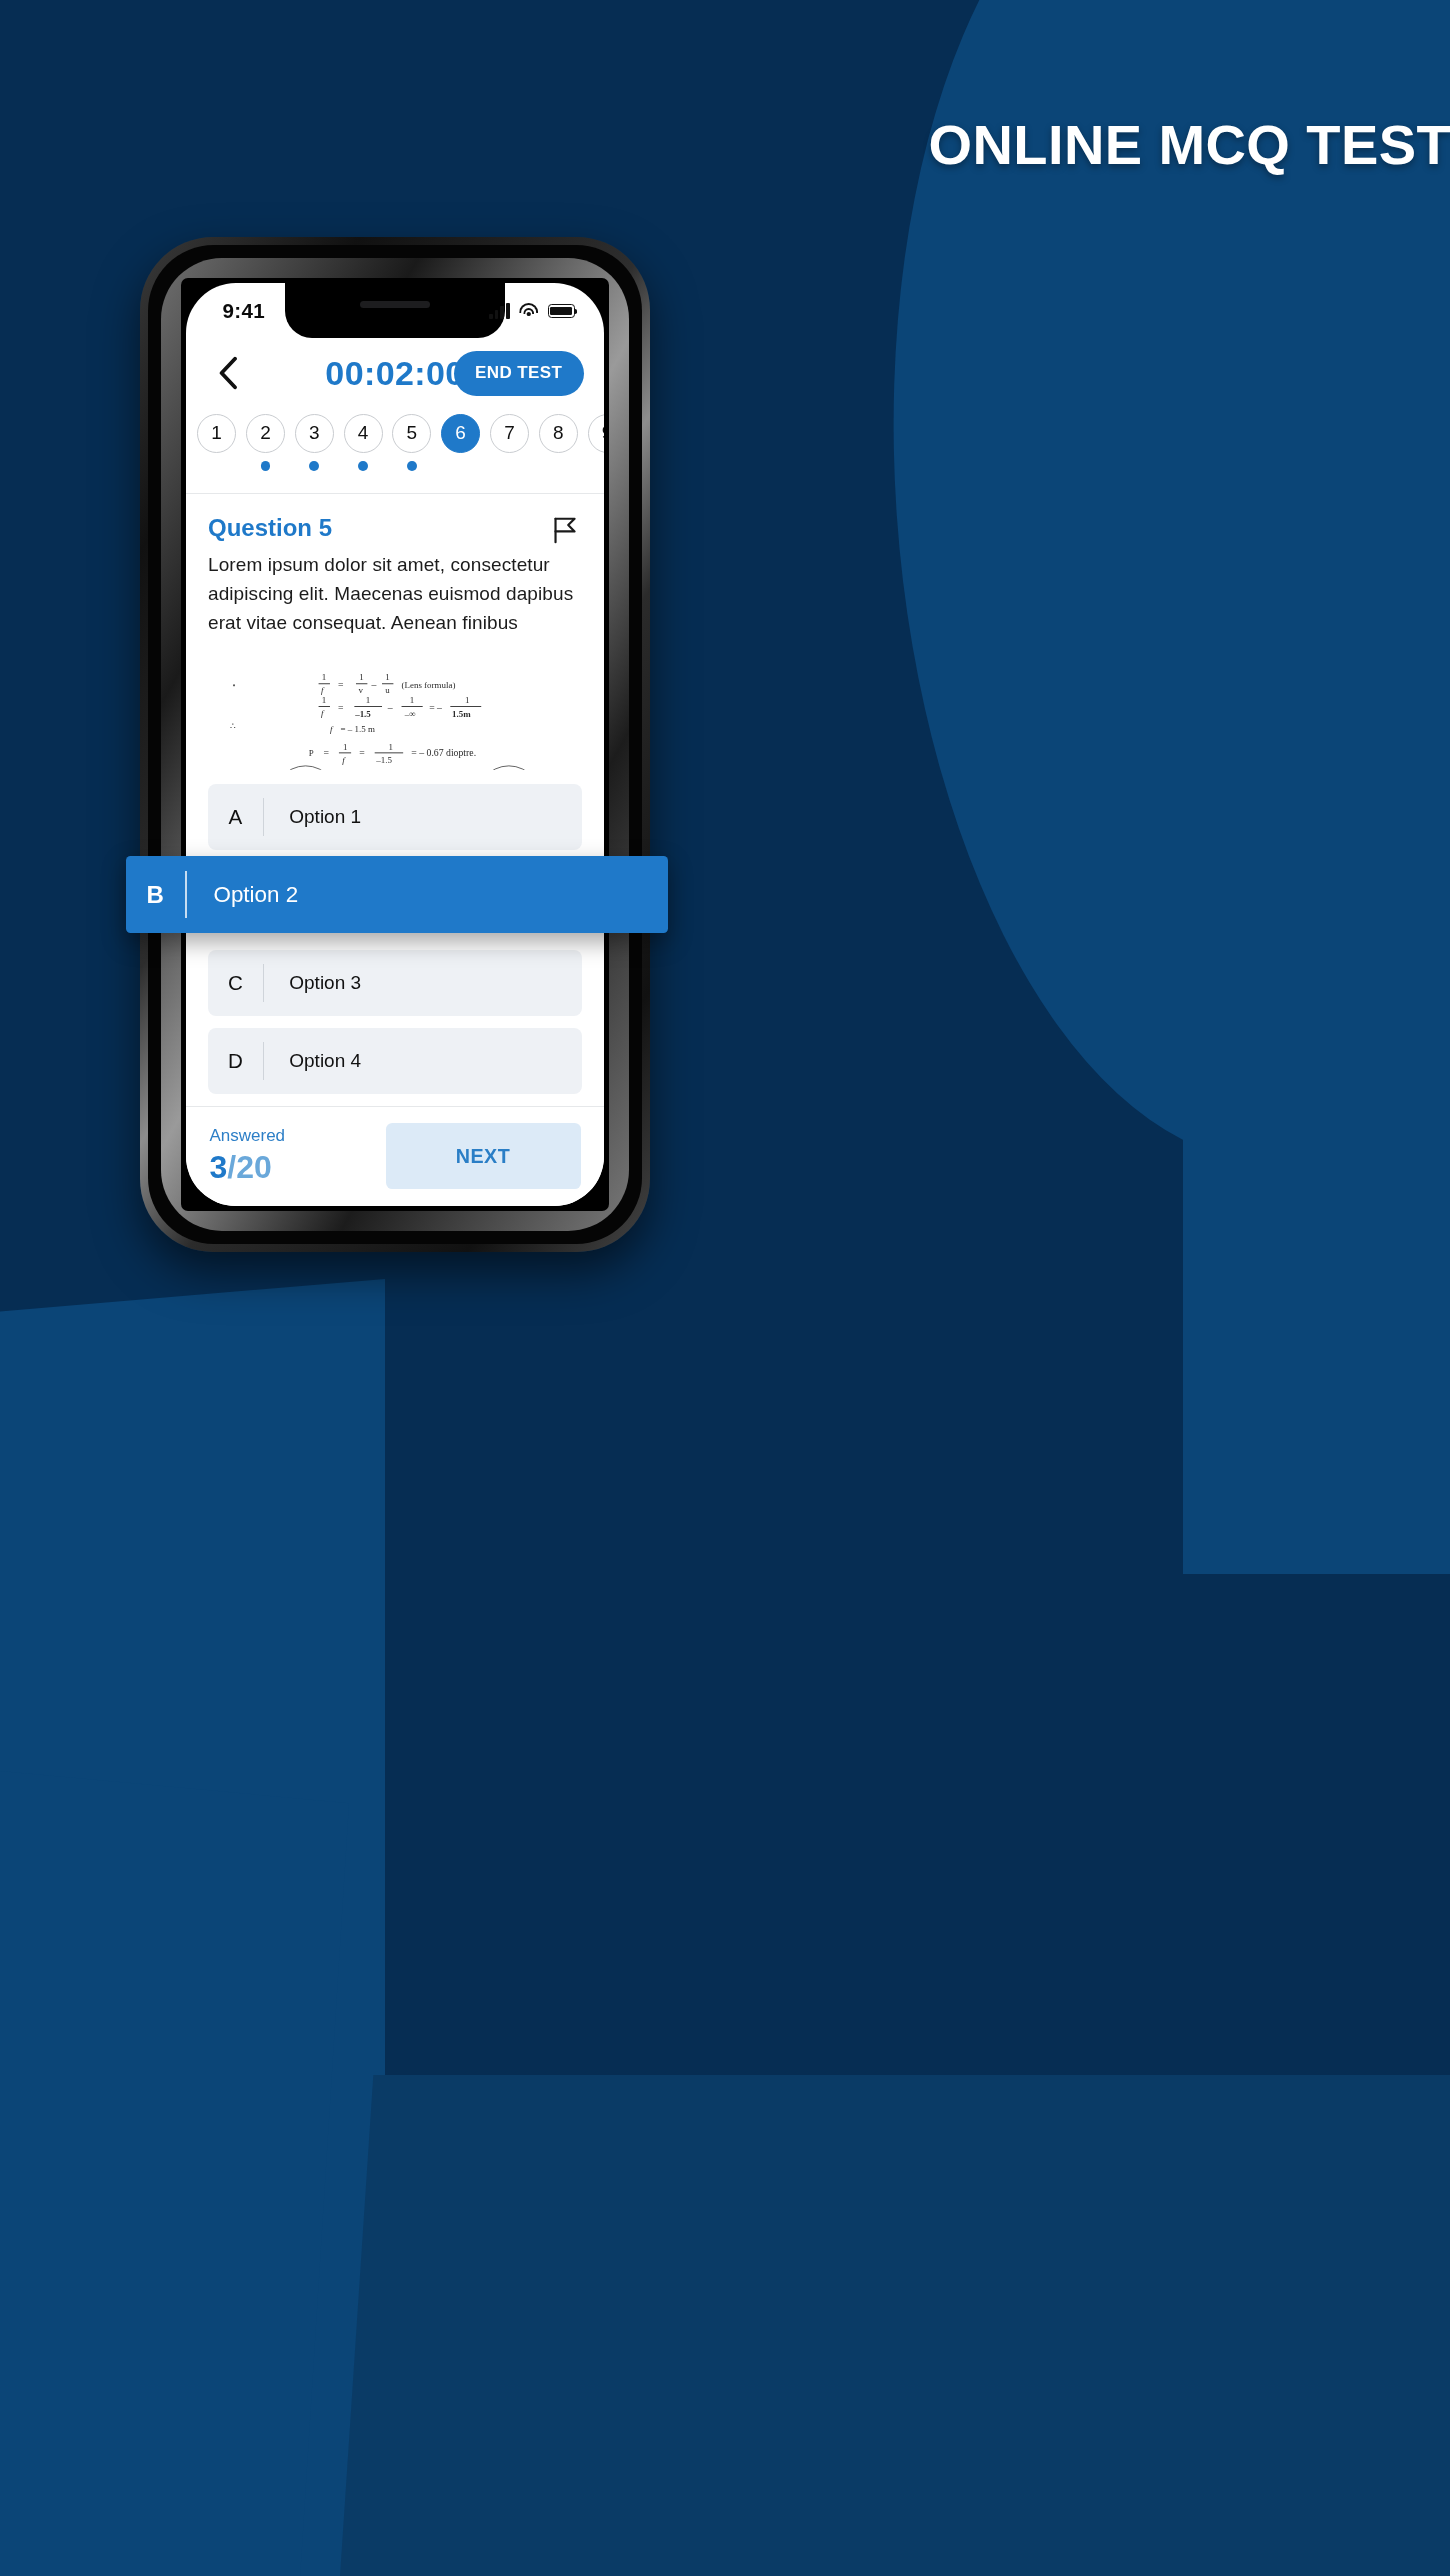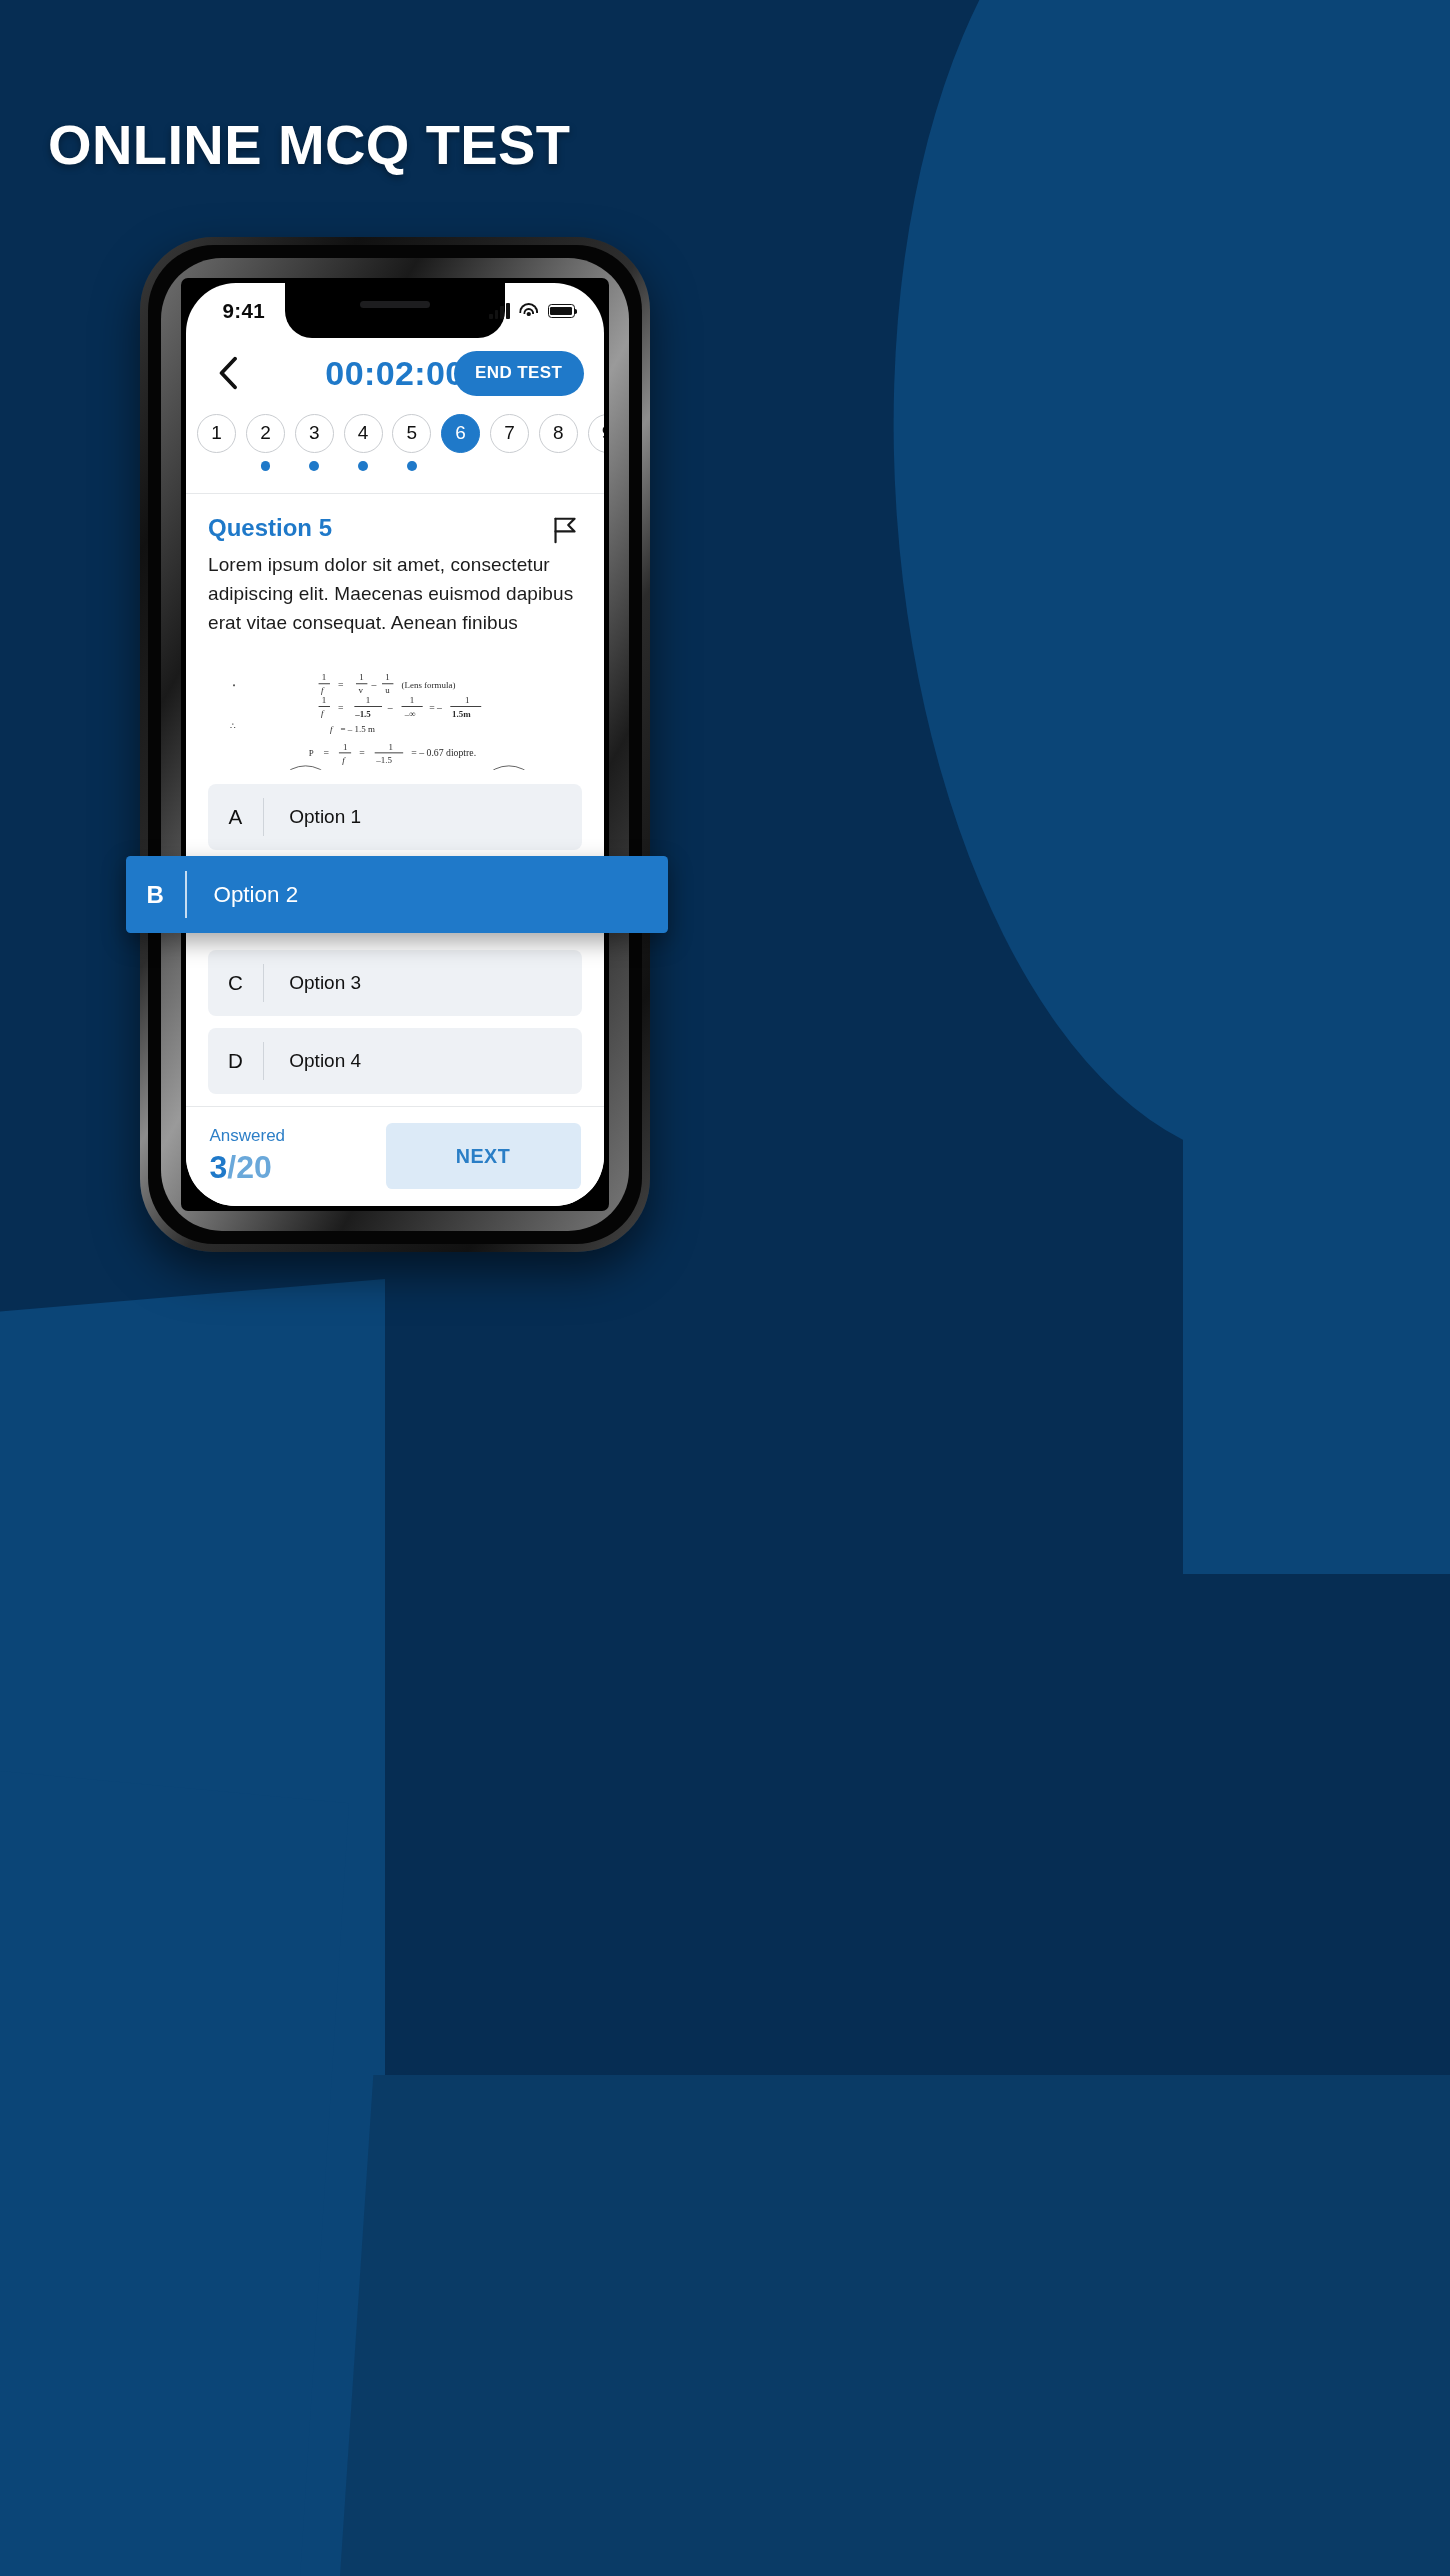--- a/index.html
+++ b/index.html
@@ -40,21 +40,21 @@
   .bg-bottom-right{
     position:absolute; left:340px; bottom:0;
     width:1111px; height:501px;
     background:#0a3b66;
     clip-path:polygon(3% 0, 100% 0, 100% 100%, 0 100%);
   }
 
   
   .page-title{
     position:absolute; top:112px; left:0; right:0;
-    text-align:left;
+    text-align:right;
     color:#ffffff;
     font-size:56px;
     font-weight:bold;
     letter-spacing:0.4px;
     text-shadow:0 2.7px 7.2px rgba(0,0,0,.35);
     z-index:5;
     margin-left:48px;
   }
 
   

